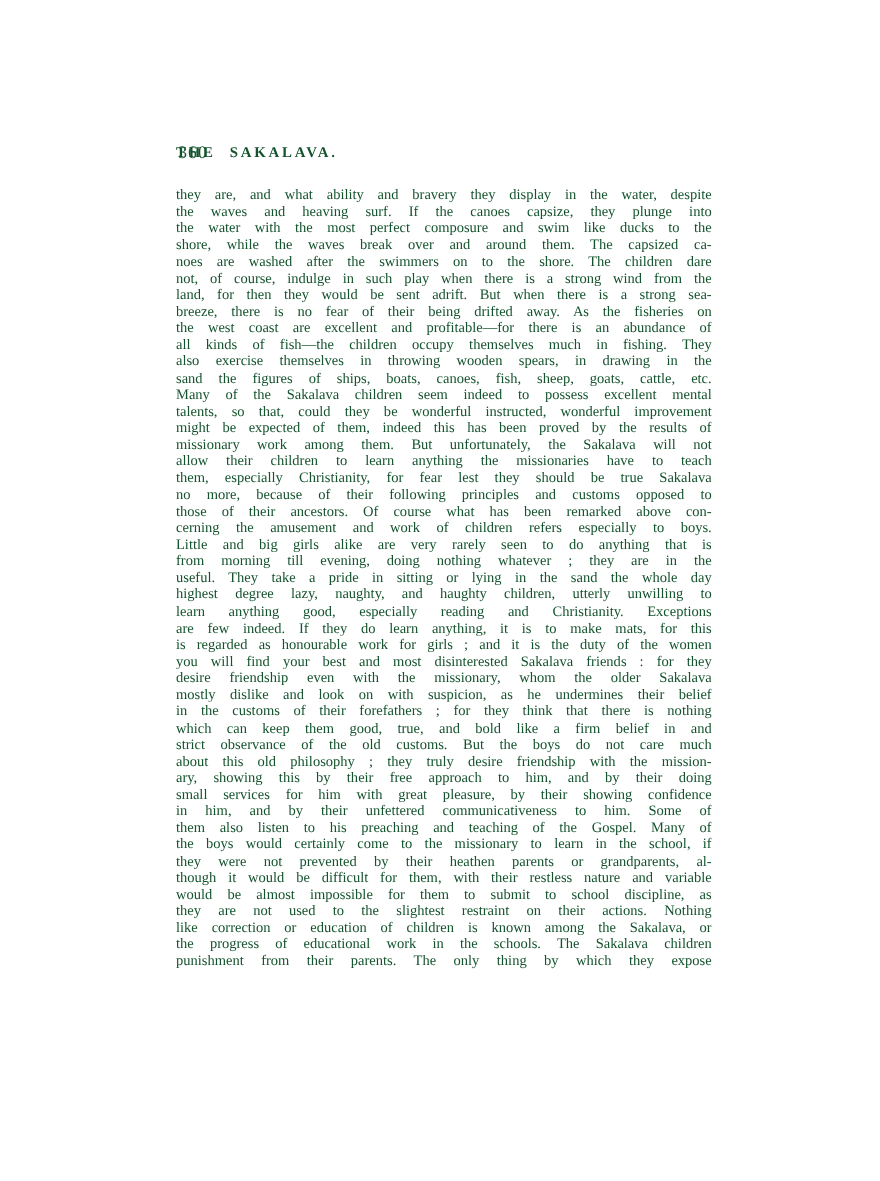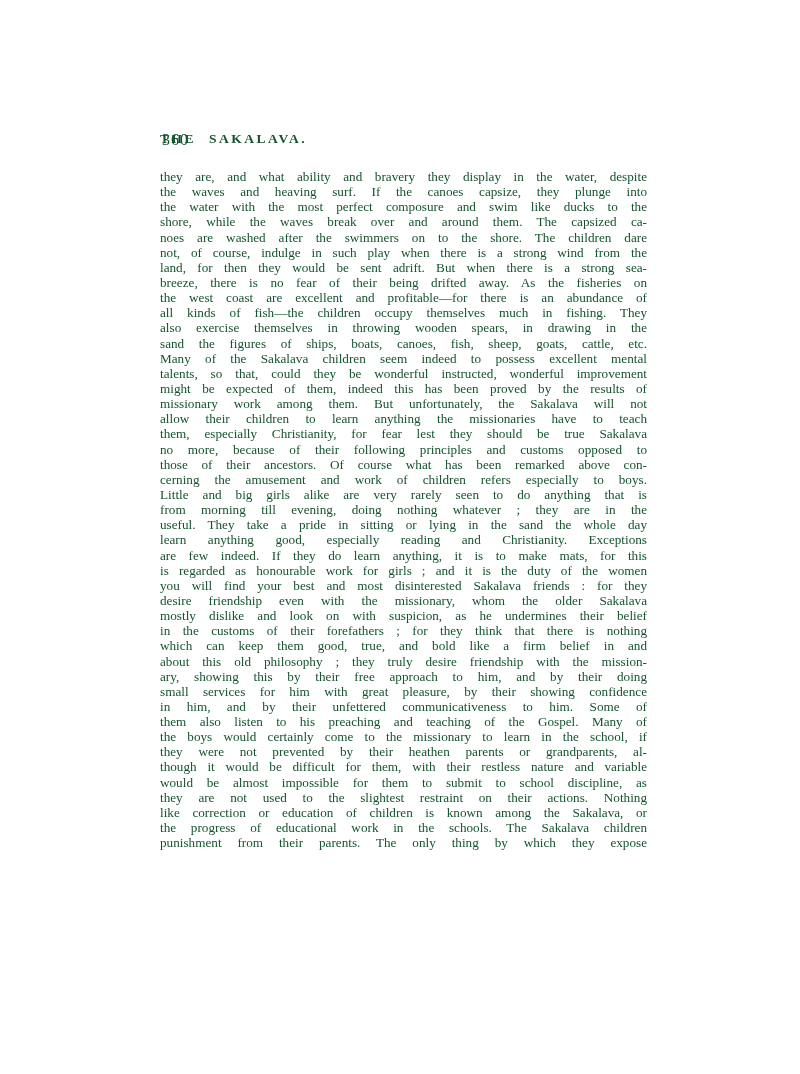--- a/index.html
+++ b/index.html
@@ -75,28 +75,30 @@
         <div class="line">might be expected of them, indeed this has been proved by the results of</div>
         <div class="line">missionary work among them.  But unfortunately, the Sakalava will not</div>
         <div class="line">allow their children to learn anything the missionaries have to teach</div>
         <div class="line">them, especially Christianity, for fear lest they should be true Sakalava</div>
         <div class="line">no more, because of their following principles and customs opposed to</div>
         <div class="line">those of their ancestors.  Of course what has been remarked above con-</div>
         <div class="line">cerning the amusement and work of children refers especially to boys.</div>
         <div class="line">Little and big girls alike are very rarely seen to do anything that is</div>
         <div class="line">from morning till evening, doing nothing whatever ; they are in the</div>
         <div class="line">useful.  They take a pride in sitting or lying in the sand the whole day</div>
+        <div class="line">highest degree lazy, naughty, and haughty children, utterly unwilling to</div>
         <div class="line">learn anything good, especially reading and Christianity.  Exceptions</div>
         <div class="line">are few indeed.  If they do learn anything, it is to make mats, for this</div>
         <div class="line">is regarded as honourable work for girls ; and it is the duty of the women</div>
         <div class="line">you will find your best and most disinterested Sakalava friends : for they</div>
         <div class="line">desire friendship even with the missionary, whom the older Sakalava</div>
         <div class="line">mostly dislike and look on with suspicion, as he undermines their belief</div>
         <div class="line">in the customs of their forefathers ; for they think that there is nothing</div>
         <div class="line">which can keep them good, true, and bold like a firm belief in and</div>
+        <div class="line">strict observance of the old customs.  But the boys do not care much</div>
         <div class="line">about this old philosophy ; they truly desire friendship with the mission-</div>
         <div class="line">ary, showing this by their free approach to him, and by their doing</div>
         <div class="line">small services for him with great pleasure, by their showing confidence</div>
         <div class="line">in him, and by their unfettered communicativeness to him.  Some of</div>
         <div class="line">them also listen to his preaching and teaching of the Gospel.  Many of</div>
         <div class="line">the boys would certainly come to the missionary to learn in the school, if</div>
         <div class="line">they were not prevented by their heathen parents or grandparents, al-</div>
         <div class="line">though it would be difficult for them, with their restless nature and variable</div>
         <div class="line">would be almost impossible for them to submit to school discipline, as</div>
         <div class="line">they are not used to the slightest restraint on their actions.  Nothing</div>

